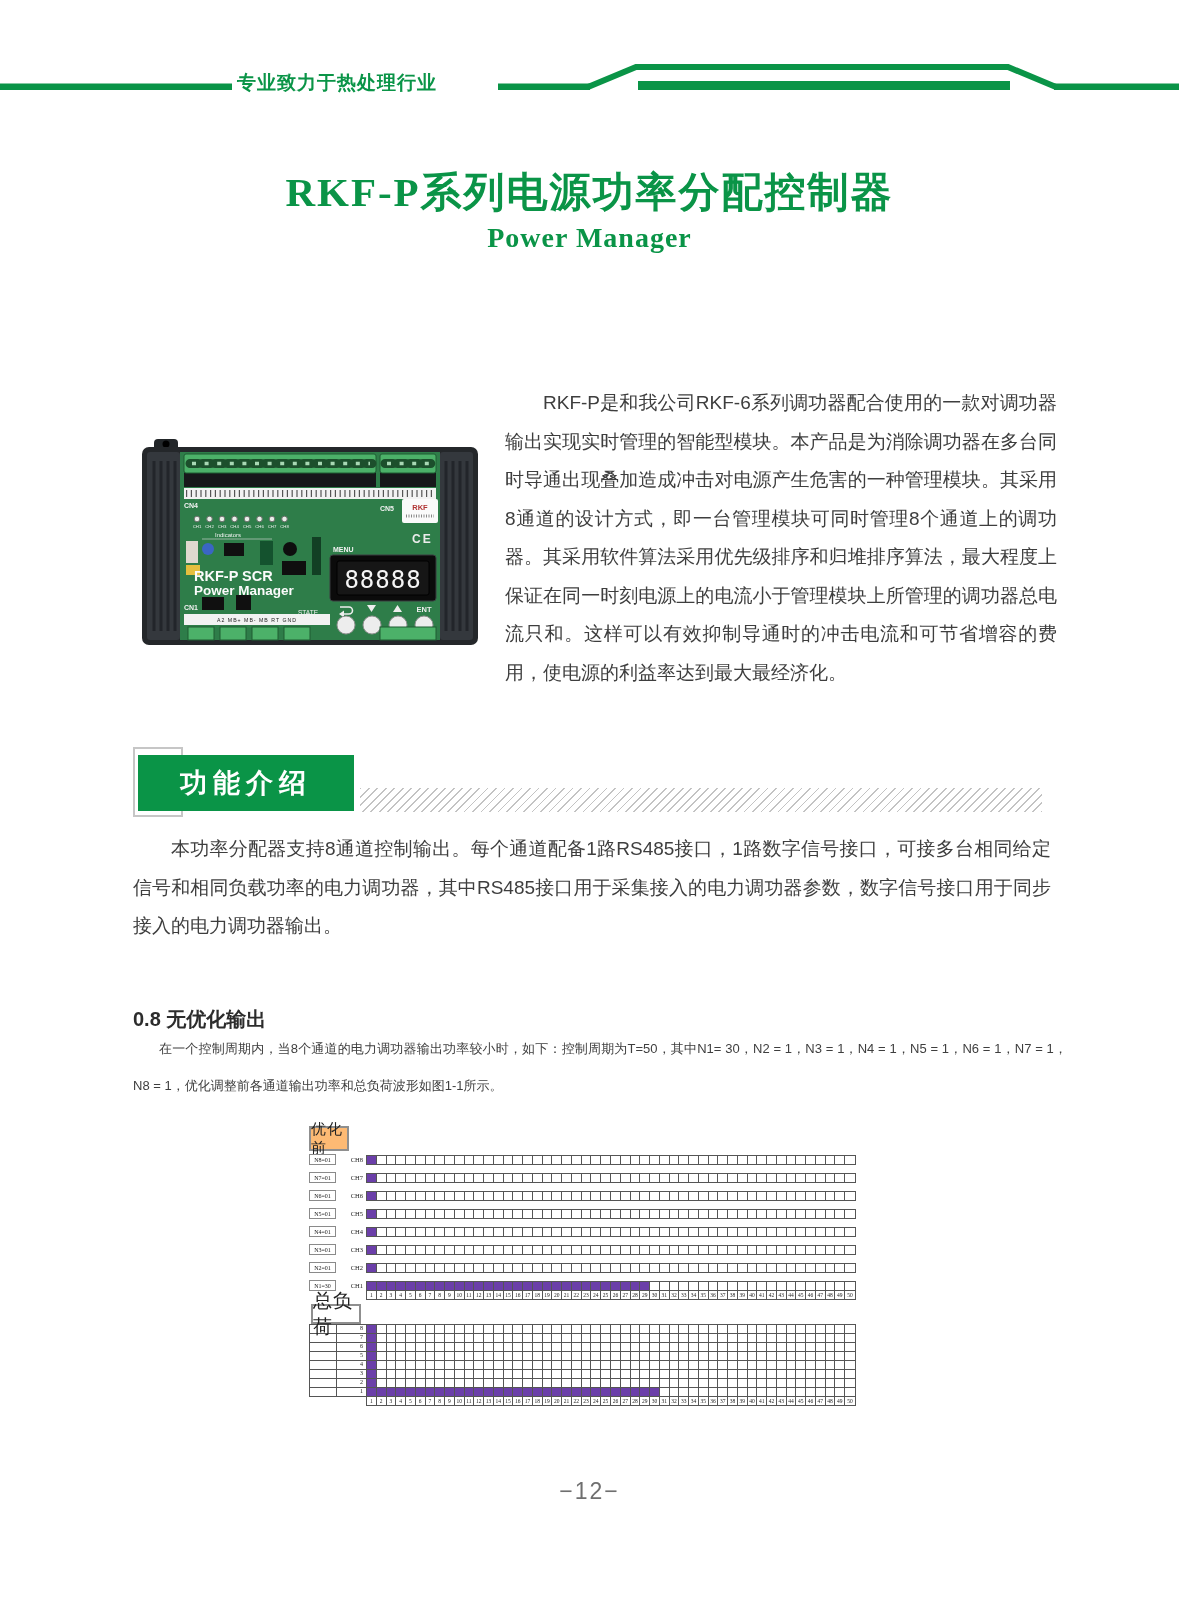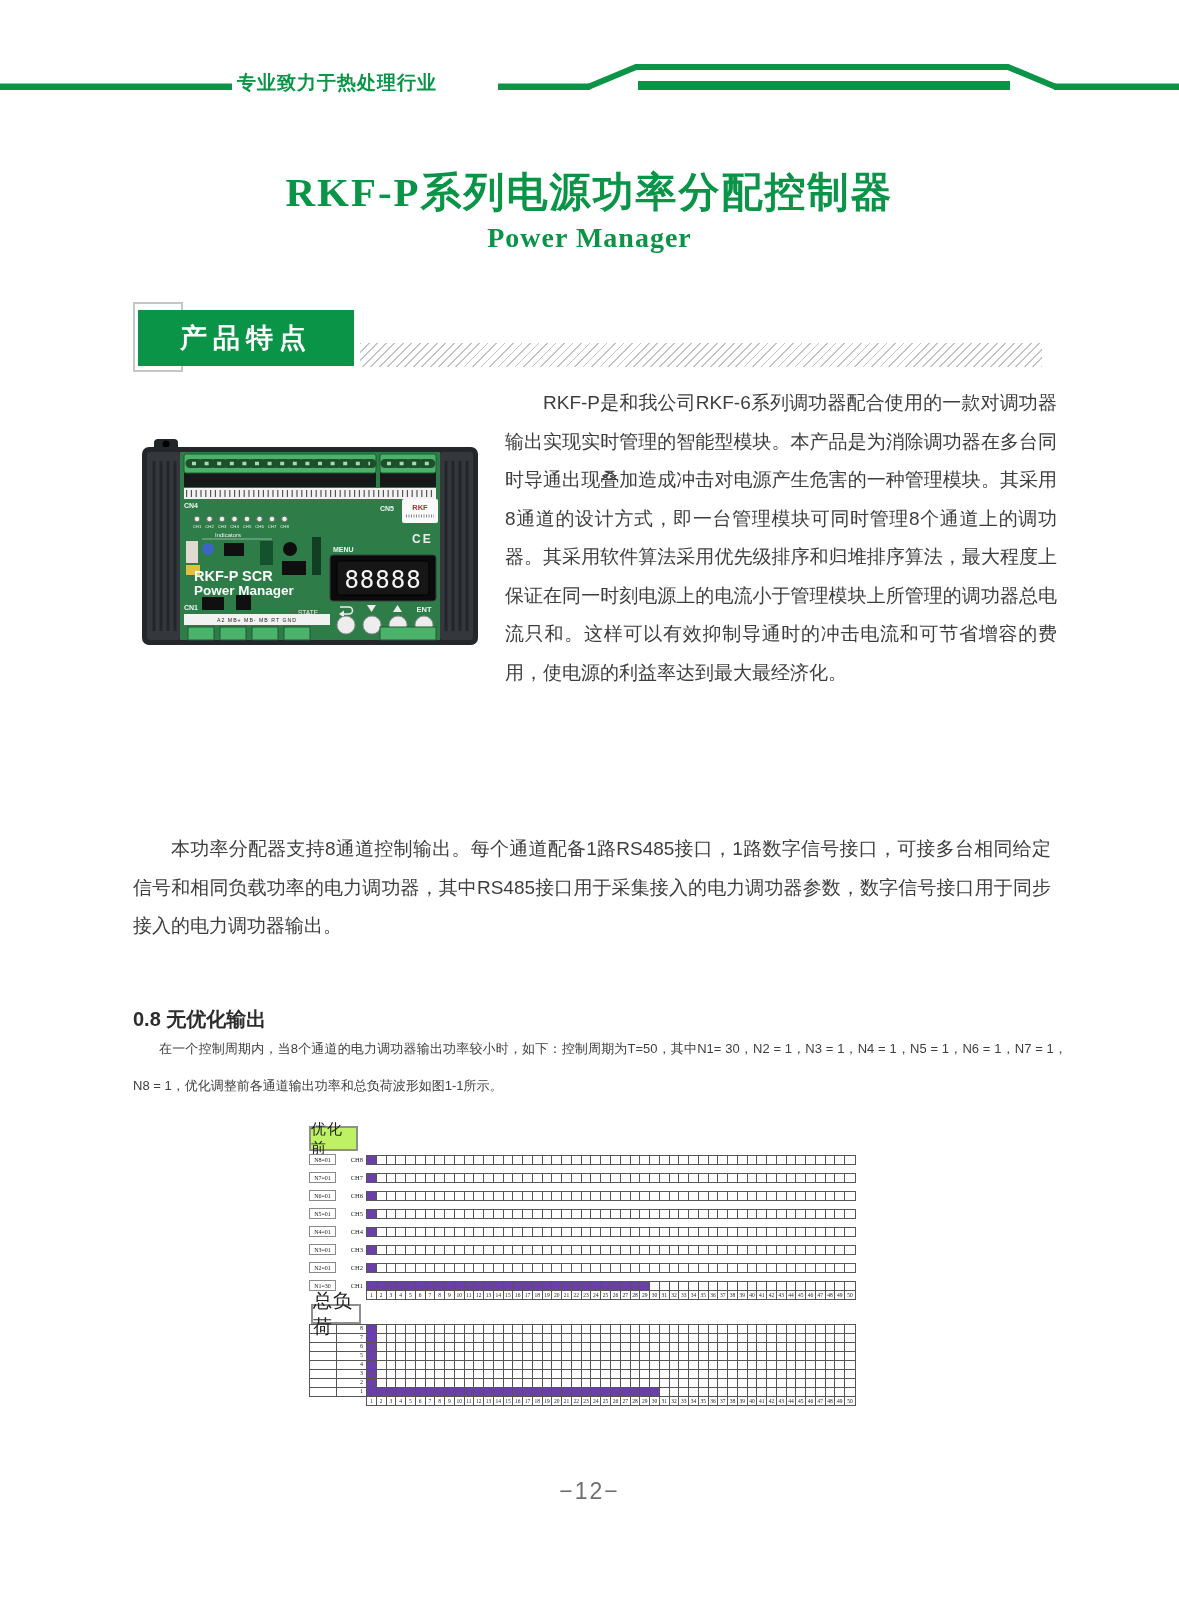--- a/index.html
+++ b/index.html
@@ -26,21 +26,21 @@
   #intro-para{left:505px;top:384px;width:552px;font-size:19px;line-height:38.5px;}
   #func-para{left:133px;top:830px;width:918px;font-size:19px;line-height:38.5px;}
   .h3{position:absolute;left:133px;top:1006px;font-size:20px;font-weight:bold;color:#2c2c2c;}
   #period-para{left:133px;top:1030px;width:934px;font-size:13px;line-height:37px;}
   
   .device{position:absolute;left:140px;top:437px;width:340px;height:218px;}
   .wt{fill:#f2f2f2;font-weight:bold;}
   
   .figure{position:absolute;left:309px;top:1126px;width:547px;
           font-family:"Liberation Serif","DejaVu Serif",serif;color:#222;}
-  .tagbox{width:49px;height:25px;border:2px solid #8f8f8f;background:#bef264;display:flex;align-items:center;justify-content:center;
+  .tagbox{width:40px;height:25px;border:2px solid #8f8f8f;background:#fdba74;display:flex;align-items:center;justify-content:center;
           font-size:15px;letter-spacing:1px;margin-bottom:3px;box-sizing:border-box;}
   .ch-row{display:flex;align-items:center;margin-bottom:7px;}
   .ch-row:last-child{margin-bottom:0;}
   .nbox{width:27px;height:11px;border:1px solid #8a8a8a;font-size:6px;display:flex;align-items:center;justify-content:center;box-sizing:border-box;background:#fff;}
   .chlab{width:30px;font-size:6.5px;text-align:right;padding-right:3px;box-sizing:border-box;}
   .strip{flex:1;height:10px;display:grid;grid-template-columns:repeat(50,1fr);border:1px solid #555;box-sizing:border-box;background:#fff;}
   .strip .c{border-right:1px solid #555;}
   .strip .c:last-child{border-right:none;}
   .c.f{background:#6b3fa9;}
   .axis{display:flex;}
@@ -72,25 +72,20 @@
     <rect x="498" y="28.5" width="92" height="6.5" fill="#0a9447"></rect>
     <path d="M588 32 L636 12 H1008 L1056 32" stroke="#0a9447" stroke-width="6" fill="none"></path>
     <rect x="638" y="26" width="372" height="9" fill="#0a9447"></rect>
     <rect x="1054" y="28.5" width="125" height="6.5" fill="#0a9447"></rect>
   </svg>
   <div class="tagline">专业致力于热处理行业</div>
 
   <div class="title">RKF-P系列电源功率分配控制器</div>
   <div class="subtitle">Power Manager</div>
 
-  <div class="sec" id="sec-features">
-    <div class="bracket"></div>
-    <div class="greenbox">产品特点</div>
-    <div class="hatch"></div>
-  </div>
 
   <svg class="device" viewBox="0 0 340 218">
     <rect x="14" y="2" width="24" height="12" rx="4" fill="#222629"></rect>
     <circle cx="26" cy="7" r="3.5" fill="#000"></circle>
     <rect x="2" y="10" width="336" height="198" rx="7" fill="#24272a"></rect>
     <rect x="7" y="15" width="33" height="188" rx="3" fill="#34383d"></rect>
     <path d="M14 24 V194 M21 24 V194 M28 24 V194 M35 24 V194" stroke="#22252a" stroke-width="3"></path>
     <rect x="300" y="15" width="33" height="188" rx="3" fill="#34383d"></rect>
     <path d="M306 24 V194 M313 24 V194 M320 24 V194 M327 24 V194" stroke="#22252a" stroke-width="3"></path>
     <rect x="40" y="15" width="260" height="188" fill="#2e7d49"></rect>
@@ -171,20 +166,25 @@
     <text x="117" y="185" font-size="5.2" fill="#222" text-anchor="middle" letter-spacing="1">A2  MB+  MB-  MB  RT  GND</text>
     <rect x="48" y="190" width="26" height="13" fill="#4cb169" stroke="#1e5c33"></rect>
     <rect x="80" y="190" width="26" height="13" fill="#4cb169" stroke="#1e5c33"></rect>
     <rect x="112" y="190" width="26" height="13" fill="#4cb169" stroke="#1e5c33"></rect>
     <rect x="144" y="190" width="26" height="13" fill="#4cb169" stroke="#1e5c33"></rect>
     <rect x="240" y="190" width="56" height="13" fill="#4cb169" stroke="#1e5c33"></rect>
   </svg>
 
   <div class="para" id="intro-para">RKF-P是和我公司RKF-6系列调功器配合使用的一款对调功器输出实现实时管理的智能型模块。本产品是为消除调功器在多台同时导通出现叠加造成冲击对电源产生危害的一种管理模块。其采用8通道的设计方式，即一台管理模块可同时管理8个通道上的调功器。其采用软件算法采用优先级排序和归堆排序算法，最大程度上保证在同一时刻电源上的电流小于管理模块上所管理的调功器总电流只和。这样可以有效抑制导通时的冲击电流和可节省增容的费用，使电源的利益率达到最大最经济化。</div>
 
+  <div class="sec" id="sec-functions">
+    <div class="bracket"></div>
+    <div class="greenbox">功能介绍</div>
+    <div class="hatch"></div>
+  </div>
 
   <div class="para" id="func-para">本功率分配器支持8通道控制输出。每个通道配备1路RS485接口，1路数字信号接口，可接多台相同给定信号和相同负载功率的电力调功器，其中RS485接口用于采集接入的电力调功器参数，数字信号接口用于同步接入的电力调功器输出。</div>
 
   <div class="h3">0.8 无优化输出</div>
   <div class="para" id="period-para">在一个控制周期内，当8个通道的电力调功器输出功率较小时，如下：控制周期为T=50，其中N1= 30，N2 = 1，N3 = 1，N4 = 1，N5 = 1，N6 = 1，N7 = 1，N8 = 1，优化调整前各通道输出功率和总负荷波形如图1-1所示。</div>
 
   <div class="figure">
     <div class="tagbox">优化前</div>
     <div id="fig-channels">
         <div class="ch-row">

